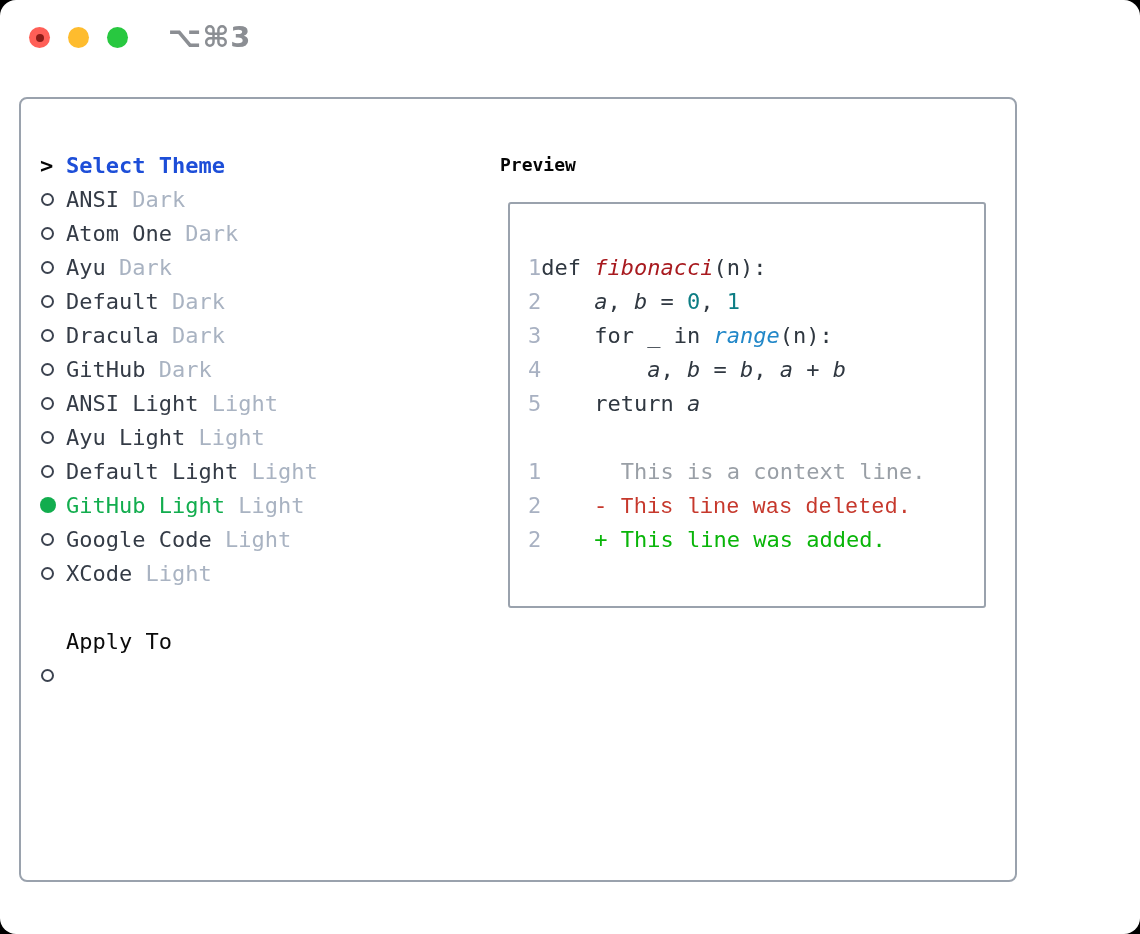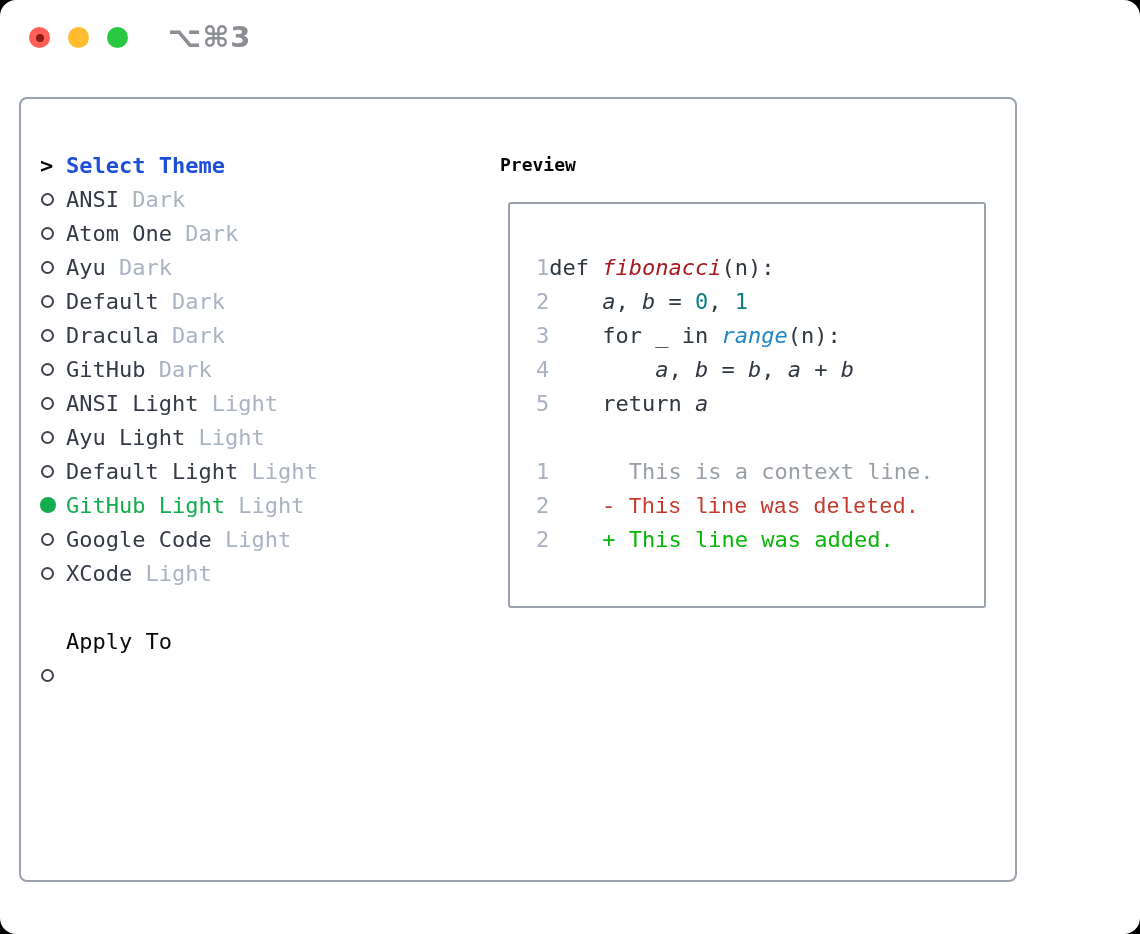--- a/index.html
+++ b/index.html
@@ -44,21 +44,21 @@
     font-size:22px;line-height:34px;color:var(--muted,#a9b3c2);
   }
   
   .preview-title{position:absolute;left:479px;top:49px;height:34px;line-height:34px;
                  font-size:18px;font-weight:700;color:#050505;}
   .preview-box{
     position:absolute;left:487px;top:103px;width:478px;height:406px;
     box-sizing:border-box;border:2px solid var(--border-gray,#9aa2ad);border-radius:3px;
     padding:47px 0 0 18px;font-size:22px;overflow:hidden;
   }
-  .pline{height:34px;line-height:34px;white-space:pre;margin-left:8px;}
+  .pline{height:34px;line-height:34px;white-space:pre;}
   .ln{display:inline-block;min-width:13.3px;color:var(--line-number,#a8b1c2);}
   .tok-code{color:var(--code-text,#2f3740);}
   .tok-fn{color:var(--code-fn-red,#a81a1f);font-style:italic;}
   .tok-var{color:var(--code-text,#2f3740);font-style:italic;}
   .tok-num{color:var(--code-num-teal,#0d7d84);}
   .tok-builtin{color:var(--code-builtin-blue,#2187c8);font-style:italic;}
   .tok-context{color:var(--diff-context,#999fa6);text-align:right;}
   .tok-deleted{color:var(--diff-deleted,#c6382c);font-family:Liberation Mono, monospace;}
   .tok-added{color:var(--diff-added,#09b509);}
 </style>

